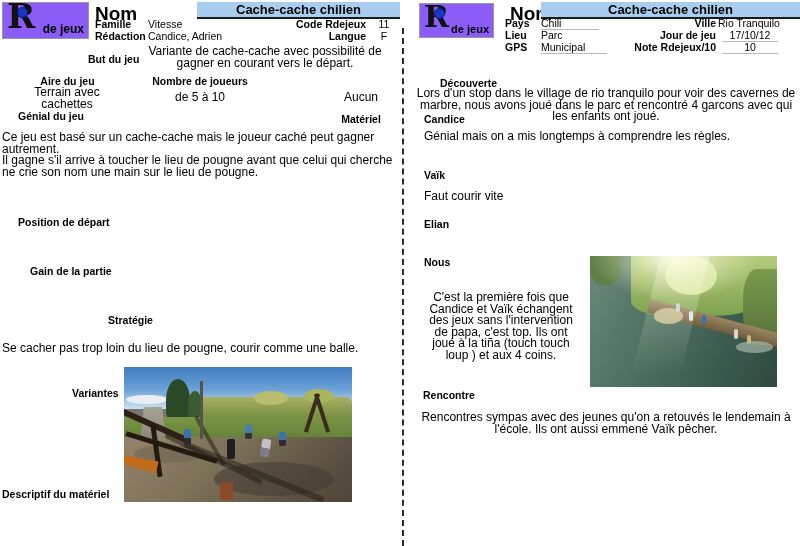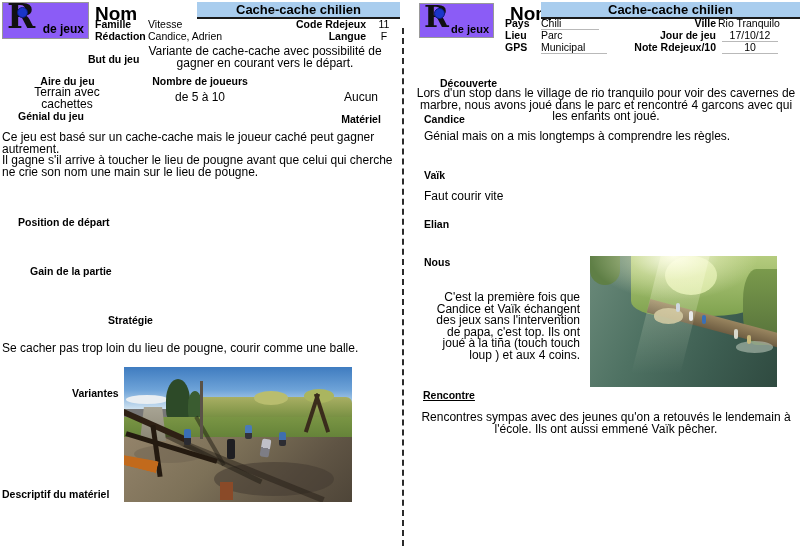--- a/index.html
+++ b/index.html
@@ -171,36 +171,36 @@
 
   <div class="abs sec-lbl" style="left:424px;top:113px;">Candice</div>
   <div class="abs body-txt" style="left:424px;top:131px;width:370px;">Génial mais on a mis longtemps à comprendre les règles.</div>
 
   <div class="abs sec-lbl" style="left:424px;top:169px;">Vaïk</div>
   <div class="abs body-txt" style="left:424px;top:191px;">Faut courir vite</div>
 
   <div class="abs sec-lbl" style="left:424px;top:218px;">Elian</div>
 
   <div class="abs sec-lbl" style="left:424px;top:256px;">Nous</div>
-  <div class="abs body-txt c" style="left:422px;top:292px;width:158px;text-align:right;">C'est la première fois que Candice et Vaïk échangent des jeux sans l'intervention de papa, c'est top. Ils ont joué à la tiña (touch touch loup ) et aux 4 coins.</div>
+  <div class="abs body-txt c" style="left:422px;top:292px;width:158px;">C'est la première fois que Candice et Vaïk échangent des jeux sans l'intervention de papa, c'est top. Ils ont joué à la tiña (touch touch loup ) et aux 4 coins.</div>
 
   <div class="abs photo" style="left:590px;top:256px;width:187px;height:131px;">
     <div class="ph p2-water"></div>
     <div class="ph p2-trees"></div>
     <div class="ph p2-treeL"></div>
     <div class="ph p2-bushR"></div>
     <div class="ph p2-treeshi"></div>
     <div class="ph p2-bank"></div>
     <div class="ph p2-sand"></div>
     <div class="ph p2-glare"></div>
     <div class="ph p2-ray"></div>
     <div class="ph p2-foam"></div>
     <div class="kid" style="left:46%;top:36%;width:4px;height:9px;background:#cfd8e0;"></div>
     <div class="kid" style="left:53%;top:42%;width:4px;height:10px;background:#e8e8e8;"></div>
     <div class="kid" style="left:60%;top:45%;width:4px;height:9px;background:#3a6fb5;"></div>
     <div class="kid" style="left:77%;top:56%;width:4px;height:10px;background:#d8d8cc;"></div>
     <div class="kid" style="left:84%;top:60%;width:4px;height:9px;background:#c8b87a;"></div>
   </div>
 
-  <div class="abs sec-lbl" style="left:423px;top:389px;text-decoration:underline;">Rencontre</div>
+  <div class="abs sec-lbl" style="left:423px;top:389px;">Rencontre</div>
   <div class="abs body-txt c" style="left:416px;top:412px;width:380px;">Rencontres sympas avec des jeunes qu'on a retouvés le lendemain à l'école. Ils ont aussi emmené Vaïk pêcher.</div>
 
 </div>
 
 </body></html>

